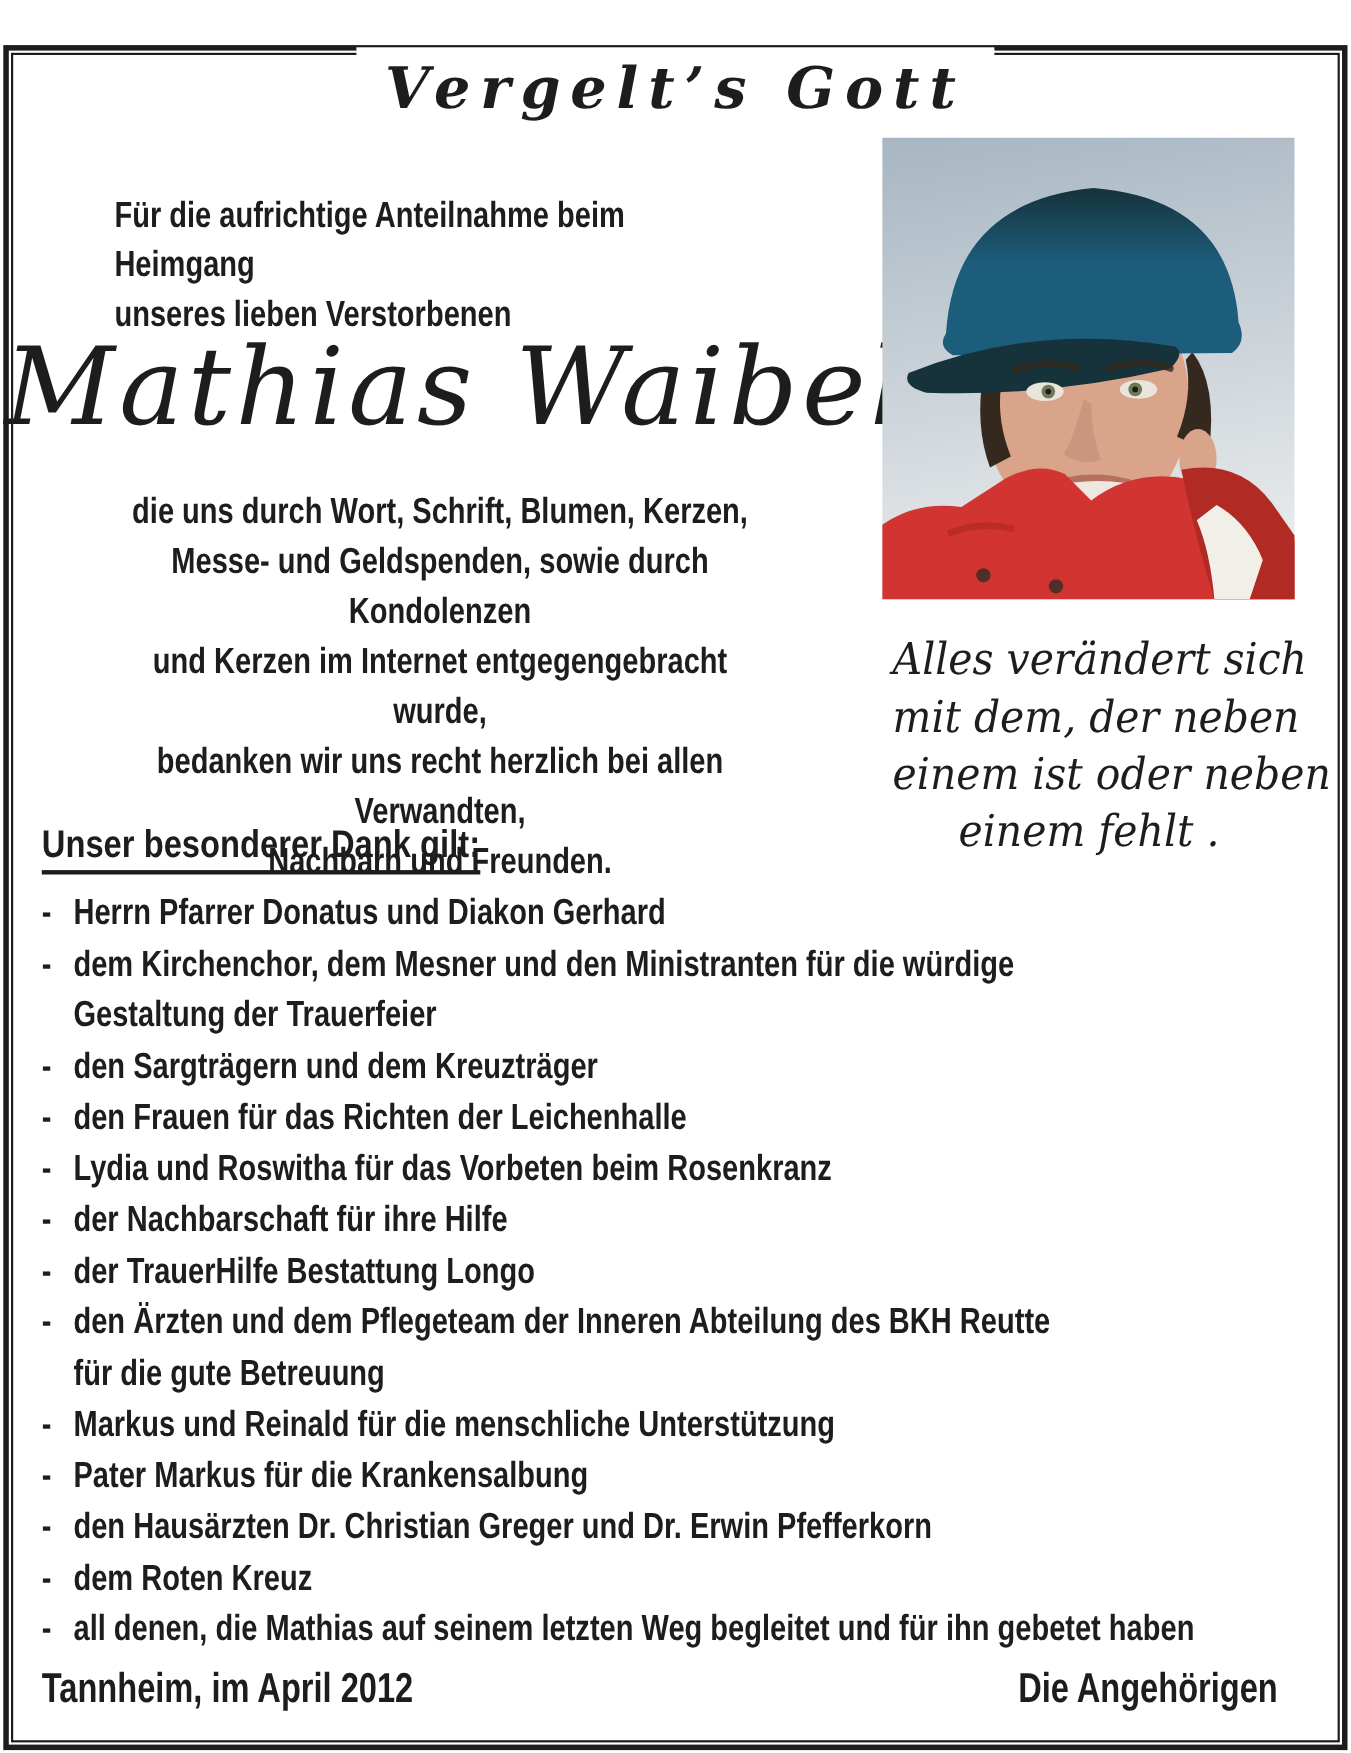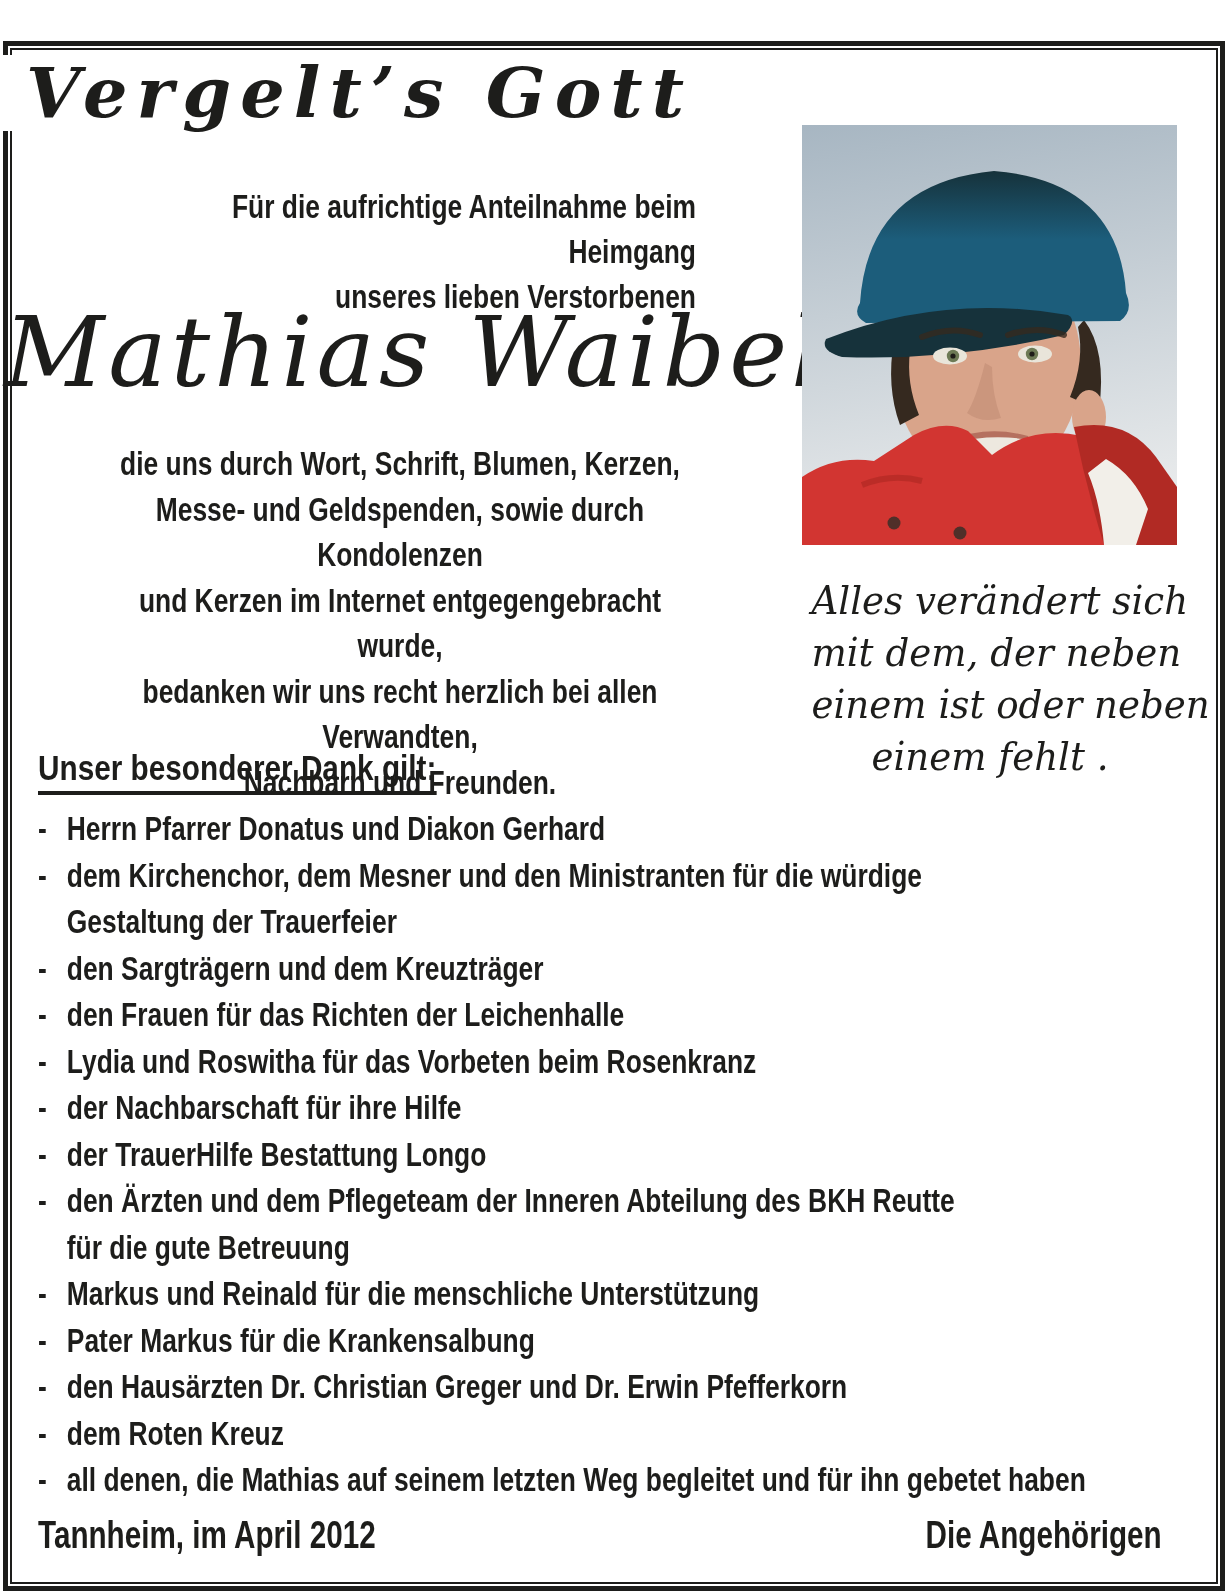--- a/index.html
+++ b/index.html
@@ -25,40 +25,40 @@
   .frame-inner {
     position: absolute;
     left: 2px; right: 2px; top: 2px; bottom: 2px;
     border: 2px solid var(--text);
   }
 
   
   .title {
     position: absolute;
     left: 0; right: 0; top: 8px;
-    text-align: left;
+    text-align: center;
     z-index: 5;
     font-family: "DejaVu Serif", serif;
     font-style: italic;
-    font-size: 70px;
+    font-size: 52px;
     line-height: 76px;
     letter-spacing: 9px;
   }
   .title .mask {
     display: inline-block;
     background: #ffffff;
     padding: 0 26px;
   }
 
   .condense-c { transform: scaleX(0.80); transform-origin: 50% 0; }
 
   .intro {
     position: absolute;
-    left: 30px; top: 184px; width: 740px;
-    text-align: right;
+    left: 30px; top: 172px; width: 740px;
+    text-align: left;
     font-size: 33px;
     line-height: 45px;
     font-weight: 600;
   }
 
   .deceased-name {
     position: absolute;
     left: 4px; top: 292px; width: 800px;
     text-align: center;
     font-family: "DejaVu Serif", serif;

